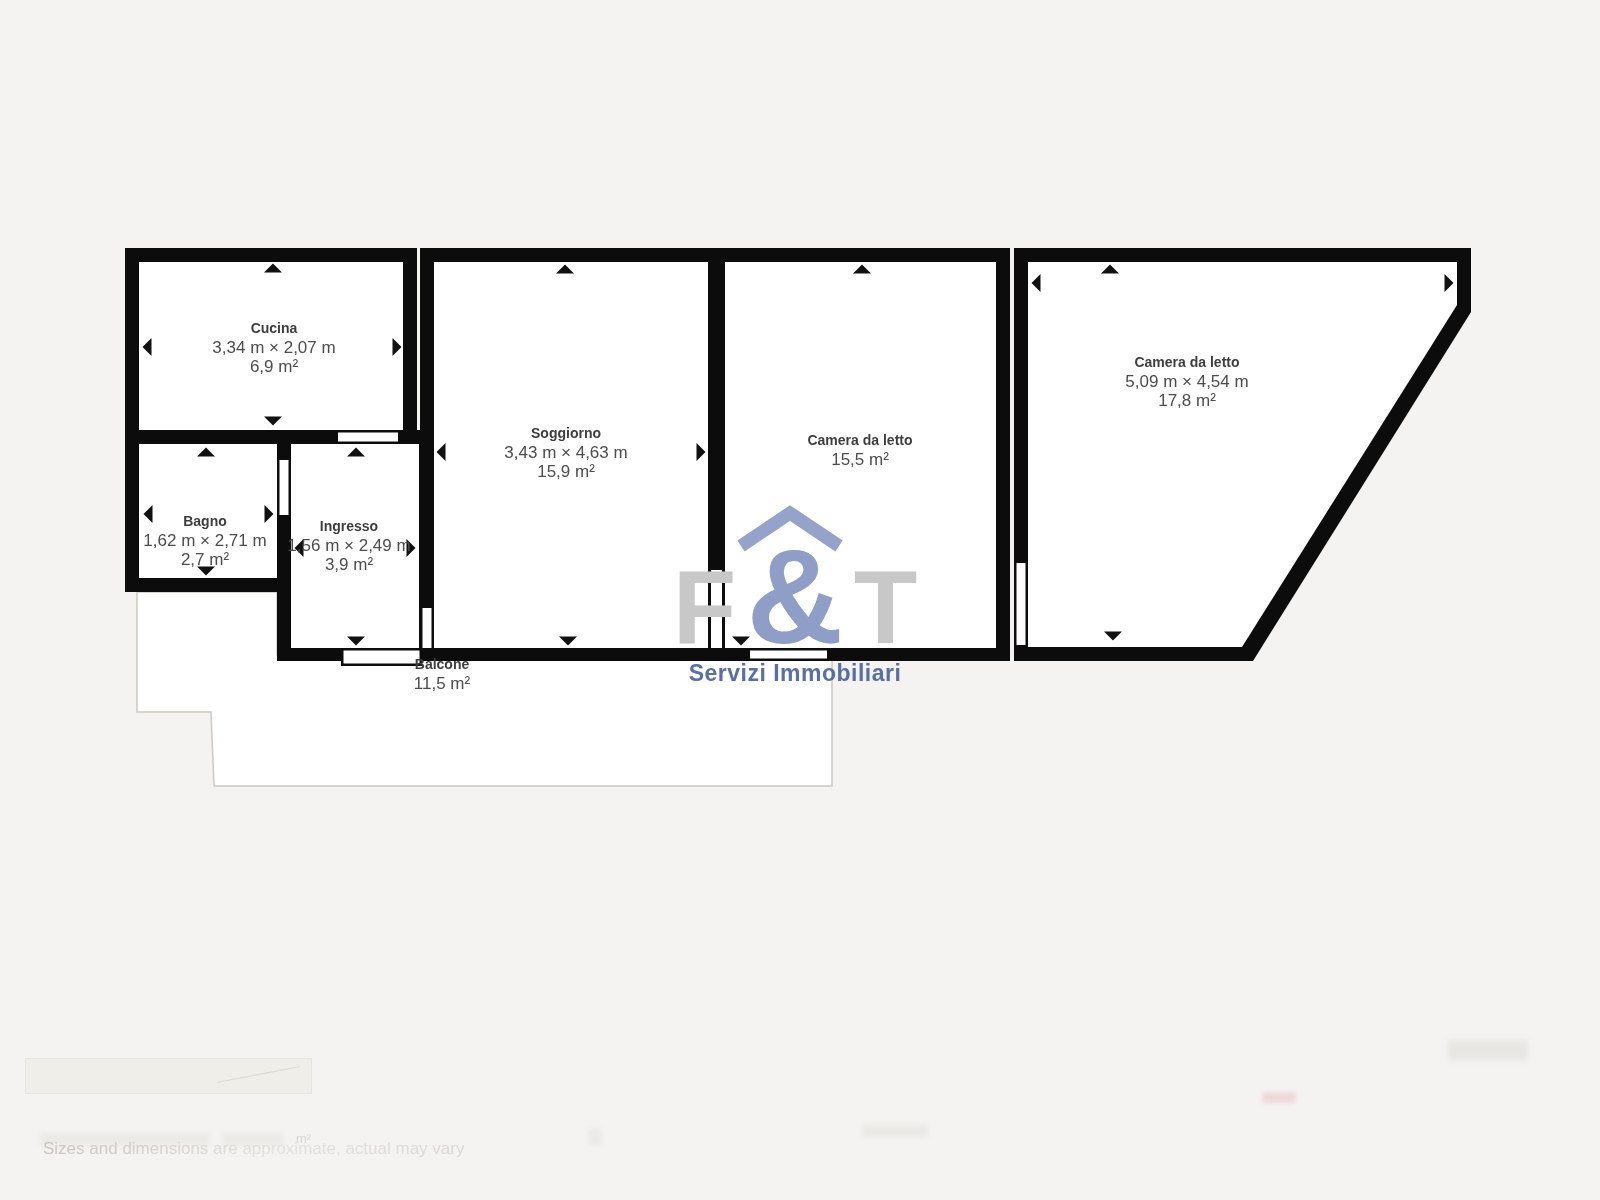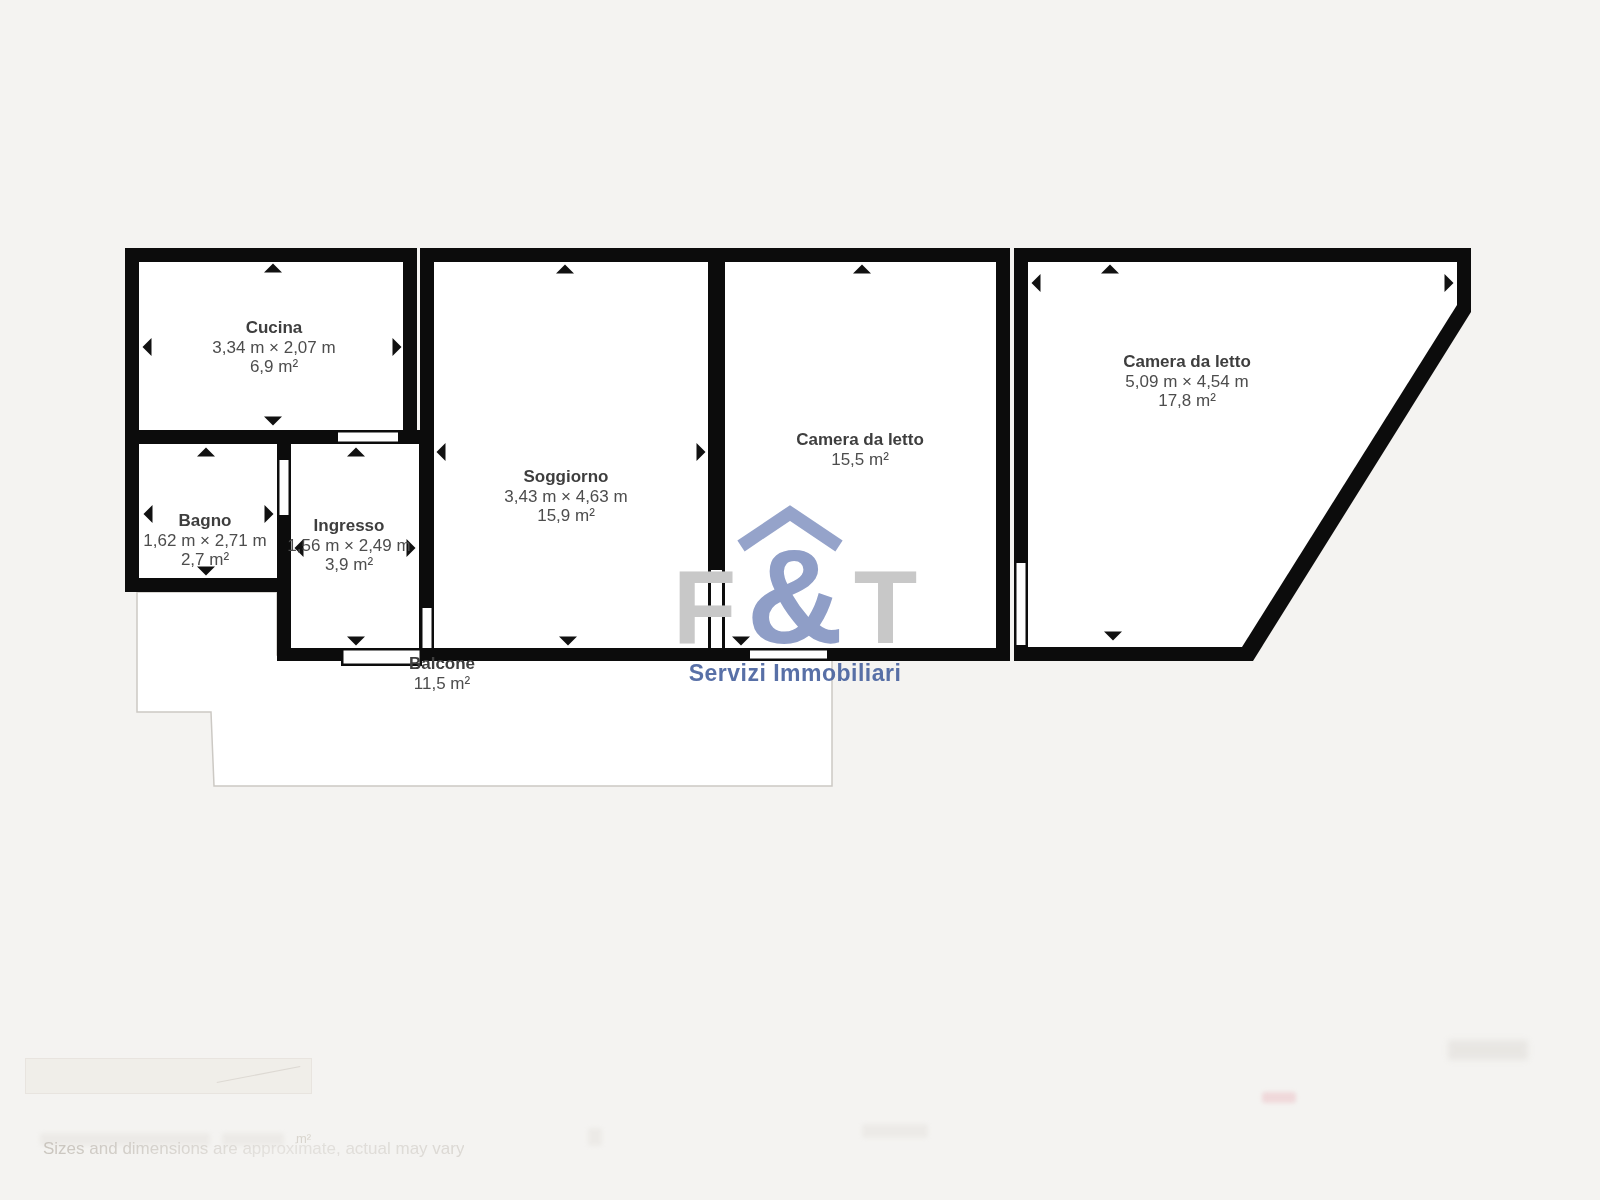--- a/index.html
+++ b/index.html
@@ -1,21 +1,21 @@
 <!DOCTYPE html>
 <html><head>
 <meta charset="utf-8">
 <style>
   html,body{margin:0;padding:0;}
   body{background:#f4f3f1;font-family:"Liberation Sans", sans-serif;}
   #stage{position:relative;width:1600px;height:1200px;background:#f4f3f1;overflow:hidden;}
   #plan-svg{position:absolute;left:0;top:0;}
 
   .label{position:absolute;transform:translateX(-50%);text-align:center;white-space:nowrap;}
-  .label .name{font-weight:bold;font-size:17px;color:#3e3e3e;line-height:20px;}
+  .label .name{font-weight:bold;font-size:14px;color:#3e3e3e;line-height:20px;}
   .label .dims,.label .area{font-size:17px;color:#4d4d4d;line-height:19px;}
 
   #faint-box{position:absolute;left:25px;top:1058px;width:285px;height:34px;
              background:#f0eee9;border:1px solid #e8e4df;}
   #faint-box .diag{position:absolute;right:10px;top:15px;width:85px;height:1px;
              background:#ddd9d3;transform:rotate(-11deg);}
   .smudge{position:absolute;background:#d9d5cf;opacity:.28;filter:blur(2px);border-radius:2px;}
   #pink-smudge{position:absolute;left:1262px;top:1092px;width:34px;height:11px;
              background:#e8a7b0;opacity:.35;filter:blur(2px);border-radius:3px;}
   #gray-smudge-br{position:absolute;left:1448px;top:1040px;width:80px;height:20px;
@@ -117,21 +117,21 @@
     <div class="dims">1,62 m × 2,71 m</div>
     <div class="area">2,7 m²</div>
   </div>
 
   <div class="label" style="left:349px;top:516px;">
     <div class="name">Ingresso</div>
     <div class="dims">1,56 m × 2,49 m</div>
     <div class="area">3,9 m²</div>
   </div>
 
-  <div class="label" style="left:566px;top:423px;margin-top:44px;">
+  <div class="label" style="left:566px;top:423px;">
     <div class="name">Soggiorno</div>
     <div class="dims">3,43 m × 4,63 m</div>
     <div class="area">15,9 m²</div>
   </div>
 
   <div class="label" style="left:860px;top:430px;">
     <div class="name">Camera da letto</div>
     <div class="area">15,5 m²</div>
   </div>
 

